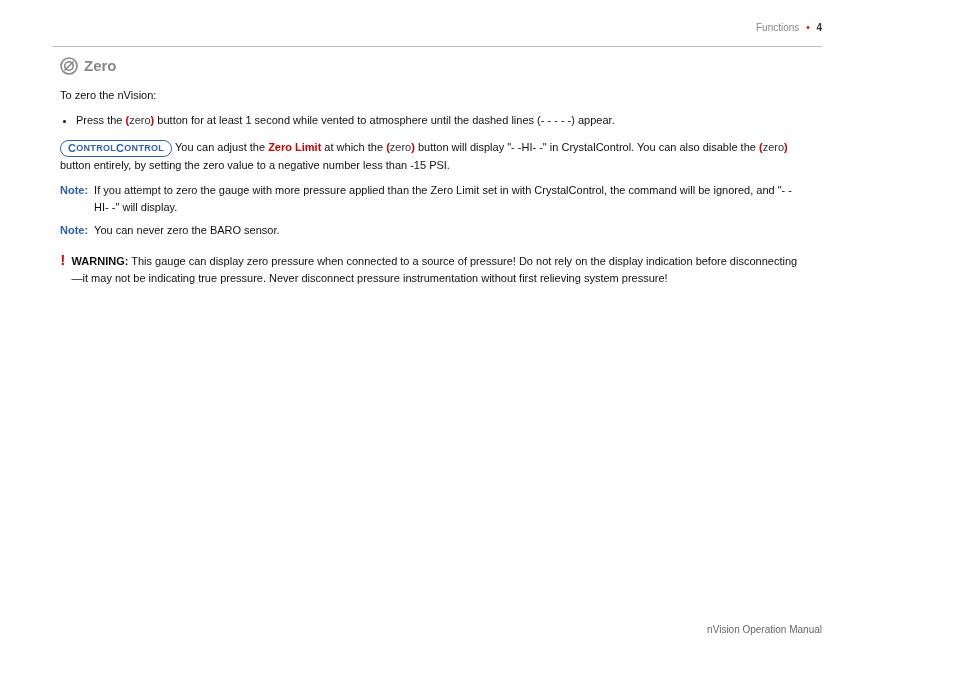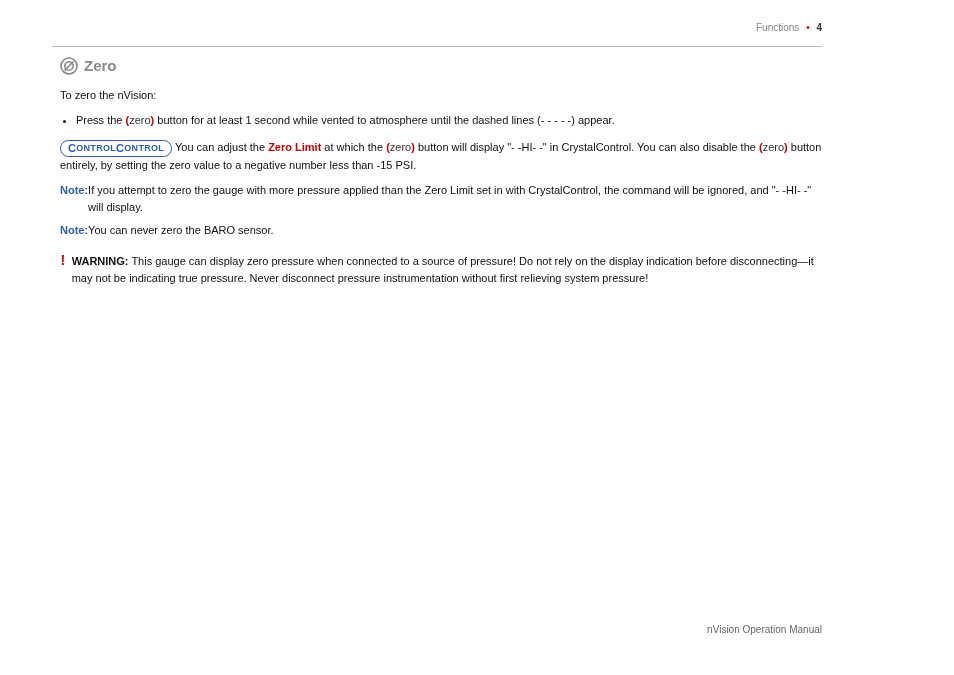--- a/index.html
+++ b/index.html
@@ -5,32 +5,32 @@
   html,body{margin:0;padding:0;width:954px;height:675px;background:#fff;
     font-family:"Myriad Pro","Segoe UI",Arial,sans-serif;color:#000;
     -webkit-font-smoothing:antialiased}
   .page{position:relative;width:872px;height:675px;box-sizing:border-box;
     padding:22px 50px 0 28px}
   .crumb{position:absolute;top:22px;right:50px;font-size:10px;color:#888}
   .crumb .dot{color:#c00;margin:0 4px}
   .crumb .pg{color:#333;font-weight:600}
   .rule{position:absolute;left:52px;right:50px;top:46px;height:1px;
     background:#bbb}
-  .content{position:absolute;left:60px;right:48px;top:54px;font-size:11px;
+  .content{position:absolute;left:60px;right:66px;top:54px;font-size:11px;
     line-height:1.55;color:#111}
   h2.zero{margin:0 0 10px 0;font-size:15px;font-weight:700;color:#888;
     display:flex;align-items:center;gap:6px}
   h2.zero svg{flex:0 0 auto}
   p{margin:4px 0 8px 0}
   ul{margin:2px 0 10px 0;padding:0 0 0 16px}
   li{margin:2px 0}
   .paren{color:#c00;font-weight:600}
   .zero-btn{color:#333}
   .zl{color:#c00;font-weight:600}
-  .note-row{display:flex;margin:6px 0 6px 0}
+  .note-row{display:flex;gap:6px;margin:6px 0 6px 0}
   .note-label{color:#2a5db0;font-weight:700;flex:0 0 auto}
   .note-body{flex:1 1 auto}
   .warn-row{display:flex;gap:6px;margin:14px 0 0 0}
   .warn-bang{color:#c00;font-weight:700;font-size:14px;line-height:1;
     width:10px;text-align:center}
   .warn-label{font-weight:800}
   .warn-body{font-weight:400}
   .cc-pill{display:inline-flex;align-items:center;border:1px solid #2a5db0;
     border-radius:10px;padding:0 7px;height:15px;line-height:15px;
     color:#2a5db0;font-size:9px;font-weight:700;vertical-align:middle;

